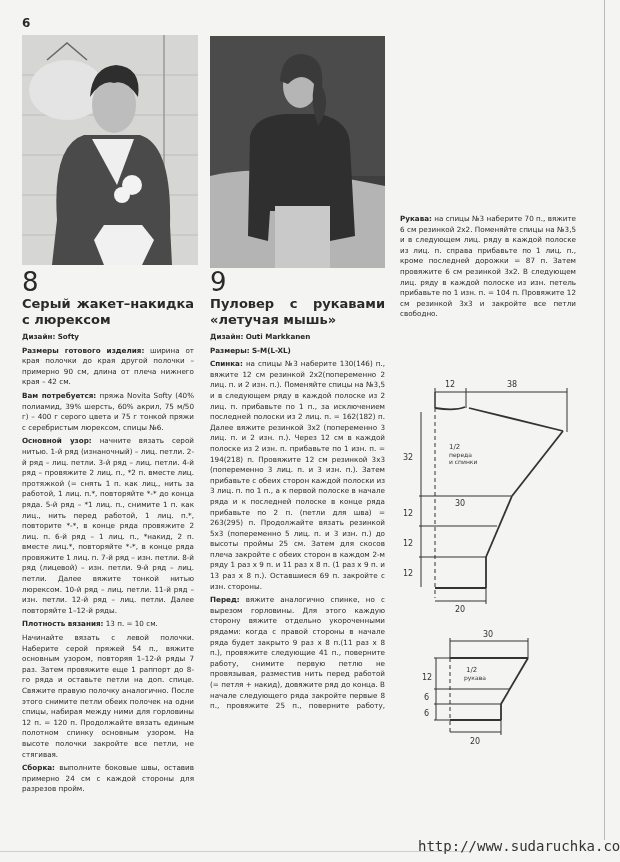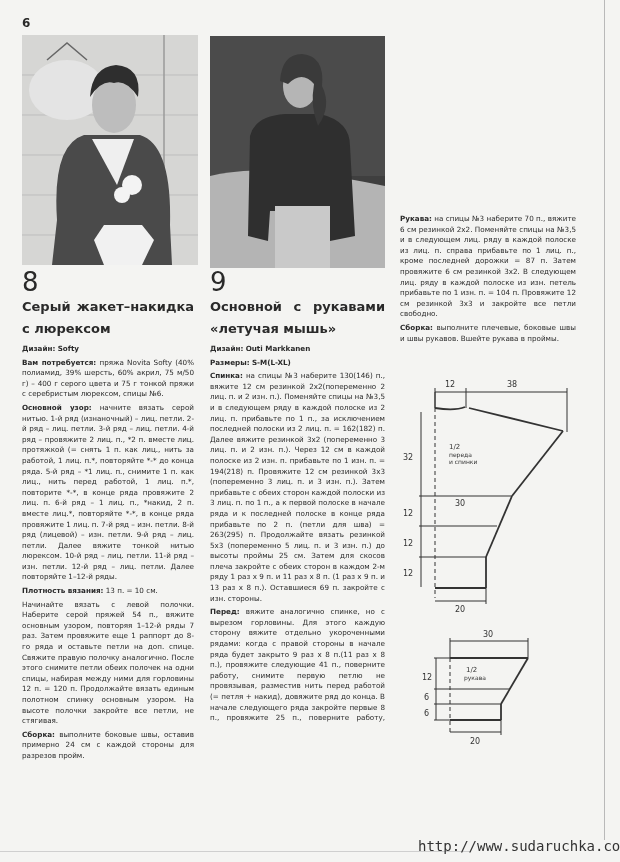--- a/index.html
+++ b/index.html
@@ -9,21 +9,21 @@
   .right-rule{position:absolute;left:604px;top:0;width:1px;height:840px;background:#b9b9b9;}
   .bottom-rule{position:absolute;left:0;top:851px;width:470px;height:1px;background:#cfcfcf;}
   .photo{position:absolute;overflow:hidden;}
   .photo1{left:22px;top:35px;width:176px;height:230px;background:linear-gradient(180deg,#dcdcdc 0%,#cfcfcf 40%,#c8c8c8 100%);}
   .photo2{left:210px;top:36px;width:175px;height:232px;background:linear-gradient(180deg,#3e3e3e 0%,#555 55%,#a8a8a8 62%,#b8b8b8 100%);}
   .col{position:absolute;font-size:7.2px;line-height:10.6px;text-align:justify;}
   .col1{left:22px;top:268px;width:172px;}
   .col2{left:210px;top:268px;width:175px;}
   .col3{left:400px;top:36px;width:176px;}
   .big-num{font-size:26px;line-height:28px;font-weight:normal;margin:0;}
-  .title{font-size:13px;line-height:22px;font-weight:bold;margin:0 0 4px 0;}
+  .title{font-size:13px;line-height:16px;font-weight:bold;margin:0 0 4px 0;}
   .para{margin:0 0 3px 0;}
   .lbl{font-weight:bold;}
   .url{position:absolute;left:418px;top:838px;font-family:"DejaVu Sans Mono",monospace;font-size:14px;color:#333;}
   svg text{font-family:"DejaVu Sans",sans-serif;}
 </style>
 </head>
 <body>
 
 <div class="page">
   <div class="page-num">6</div>
@@ -60,39 +60,39 @@
       <rect x="65" y="170" width="55" height="62" fill="#c9c9c9"></rect>
       <ellipse cx="90" cy="50" rx="17" ry="22" fill="#b5b5b5"></ellipse>
       <path d="M70 45 Q72 18 92 18 Q115 20 112 50 Q122 70 108 90 Q100 70 104 48 Q92 34 78 48 Z" fill="#3a3a3a"></path>
     </svg>
   </div>
 
   <div class="col col1">
     <p class="big-num">8</p>
     <p class="title">Серый жакет–накидка с люрексом</p>
     <p class="para"><span class="lbl">Дизайн:</span> <span class="lbl">Softy</span></p>
+    <p class="para"><span class="lbl">Размеры готового изделия:</span> <span>ширина от края полочки до края другой полочки – примерно 90 см, длина от плеча нижнего края – 42 см.</span></p>
     <p class="para"><span class="lbl">Вам потребуется:</span> <span>пряжа Novita Softy (40% полиамид, 39% шерсть, 60% акрил, 75 м/50 г) – 400 г серого цвета и 75 г тонкой пряжи с серебристым люрексом, спицы №6.</span></p>
     <p class="para"><span class="lbl">Основной узор:</span> <span>начните вязать серой нитью. 1-й ряд (изнаночный) – лиц. петли. 2-й ряд – лиц. петли. 3-й ряд – лиц. петли. 4-й ряд – провяжите 2 лиц. п., *2 п. вместе лиц. протяжкой (= снять 1 п. как лиц., нить за работой, 1 лиц. п.*, повторяйте *-* до конца ряда. 5-й ряд – *1 лиц. п., снимите 1 п. как лиц., нить перед работой, 1 лиц. п.*, повторите *-*, в конце ряда провяжите 2 лиц. п. 6-й ряд – 1 лиц. п., *накид, 2 п. вместе лиц.*, повторяйте *-*, в конце ряда провяжите 1 лиц. п. 7-й ряд – изн. петли. 8-й ряд (лицевой) – изн. петли. 9-й ряд – лиц. петли. Далее вяжите тонкой нитью люрексом. 10-й ряд – лиц. петли. 11-й ряд – изн. петли. 12-й ряд – лиц. петли. Далее повторяйте 1–12-й ряды.</span></p>
     <p class="para"><span class="lbl">Плотность вязания:</span> <span>13 п. = 10 см.</span></p>
     <p class="para">Начинайте вязать с левой полочки. Наберите серой пряжей 54 п., вяжите основным узором, повторяя 1–12-й ряды 7 раз. Затем провяжите еще 1 раппорт до 8-го ряда и оставьте петли на доп. спице. Свяжите правую полочку аналогично. После этого снимите петли обеих полочек на одни спицы, набирая между ними для горловины 12 п. = 120 п. Продолжайте вязать единым полотном спинку основным узором. На высоте полочки закройте все петли, не стягивая.</p>
     <p class="para"><span class="lbl">Сборка:</span> <span>выполните боковые швы, оставив примерно 24 см с каждой стороны для разрезов пройм.</span></p>
   </div>
 
   <div class="col col2">
     <p class="big-num">9</p>
-    <p class="title">Основной с рукавами «летучая мышь»</p>
+    <p class="title">Пуловер с рукавами «летучая мышь»</p>
     <p class="para"><span class="lbl">Дизайн:</span> <span class="lbl">Outi Markkanen</span></p>
     <p class="para"><span class="lbl">Размеры:</span> <span class="lbl">S-M(L-XL)</span></p>
     <p class="para"><span class="lbl">Спинка:</span> <span>на спицы №3 наберите 130(146) п., вяжите 12 см резинкой 2х2(попеременно 2 лиц. п. и 2 изн. п.). Поменяйте спицы на №3,5 и в следующем ряду в каждой полоске из 2 лиц. п. прибавьте по 1 п., за исключением последней полоски из 2 лиц. п. = 162(182) п. Далее вяжите резинкой 3х2 (попеременно 3 лиц. п. и 2 изн. п.). Через 12 см в каждой полоске из 2 изн. п. прибавьте по 1 изн. п. = 194(218) п. Провяжите 12 см резинкой 3х3 (попеременно 3 лиц. п. и 3 изн. п.). Затем прибавьте с обеих сторон каждой полоски из 3 лиц. п. по 1 п., а к первой полоске в начале ряда и к последней полоске в конце ряда прибавьте по 2 п. (петли для шва) = 263(295) п. Продолжайте вязать резинкой 5х3 (попеременно 5 лиц. п. и 3 изн. п.) до высоты проймы 25 см. Затем для скосов плеча закройте с обеих сторон в каждом 2-м ряду 1 раз х 9 п. и 11 раз х 8 п. (1 раз х 9 п. и 13 раз х 8 п.). Оставшиеся 69 п. закройте с изн. стороны.</span></p>
     <p class="para" style="height:117px;overflow:hidden;"><span class="lbl">Перед:</span> <span>вяжите аналогично спинке, но с вырезом горловины. Для этого каждую сторону вяжите отдельно укороченными рядами: когда с правой стороны в начале ряда будет закрыто 9 раз х 8 п.(11 раз х 8 п.), провяжите следующие 41 п., поверните работу, снимите первую петлю не провязывая, разместив нить перед работой (= петля + накид), довяжите ряд до конца. В начале следующего ряда закройте первые 8 п., провяжите 25 п., поверните работу, снимите первую петлю с накидом, как в предыдущем ряду, довяжите ряд до конца. В начале следующего ряда закройте первые 8 п., провяжите 9 п., поверните работу, снимите первую петлю с накидом, как ранее, довяжите ряд до конца. Закройте оставшиеся 8 п. Другую сторону довяжите в зеркальном отображении. На оставшихся петлях горловины провяжите 1 ряд лиц. петлями, провязывая в местах поворота укороченных рядов петлю и накид вместе лиц. В следующем ряду закройте все петли.</span></p>
   </div>
 
   <div class="col col3">
     <p class="para" style="margin-top:178px;"><span class="lbl">Рукава:</span> <span>на спицы №3 наберите 70 п., вяжите 6 см резинкой 2х2. Поменяйте спицы на №3,5 и в следующем лиц. ряду в каждой полоске из лиц. п. справа прибавьте по 1 лиц. п., кроме последней дорожки = 87 п. Затем провяжите 6 см резинкой 3х2. В следующем лиц. ряду в каждой полоске из изн. петель прибавьте по 1 изн. п. = 104 п. Провяжите 12 см резинкой 3х3 и закройте все петли свободно.</span></p>
-    <p class="para"><span class="lbl">Сборка:</span> <span>выполните плечевые, боковые швы и швы рукавов. Вшейте рукава в проймы.</span></p>
   </div>
 
   <svg style="position:absolute;left:395px;top:370px;" width="210" height="250" viewBox="0 0 210 250">
     <g stroke="#333" fill="none" stroke-width="1">
       <line x1="40" y1="22" x2="172" y2="22"></line>
       <line x1="40" y1="18" x2="40" y2="38"></line>
       <line x1="71" y1="18" x2="71" y2="38"></line>
       <line x1="172" y1="18" x2="172" y2="62"></line>
       <path d="M40 38 Q60 41 70 37" stroke-width="1.8"></path>
       <line x1="40" y1="22" x2="40" y2="38"></line>

